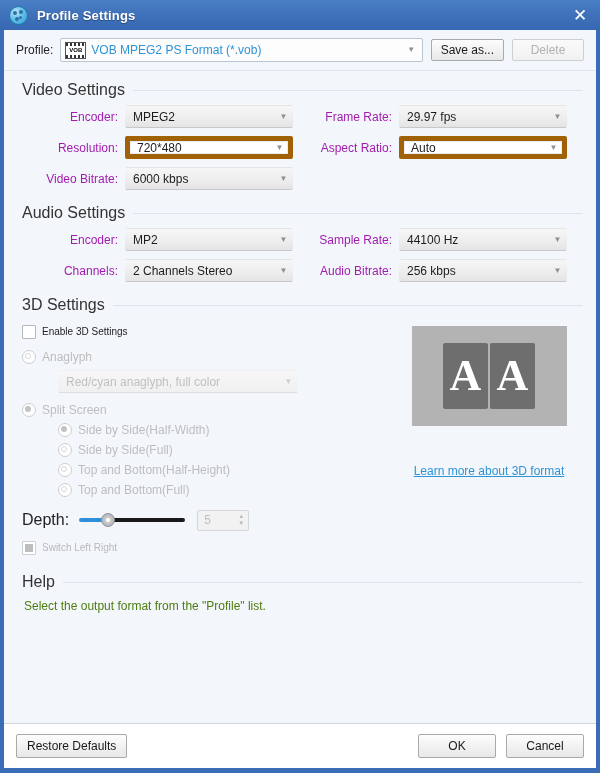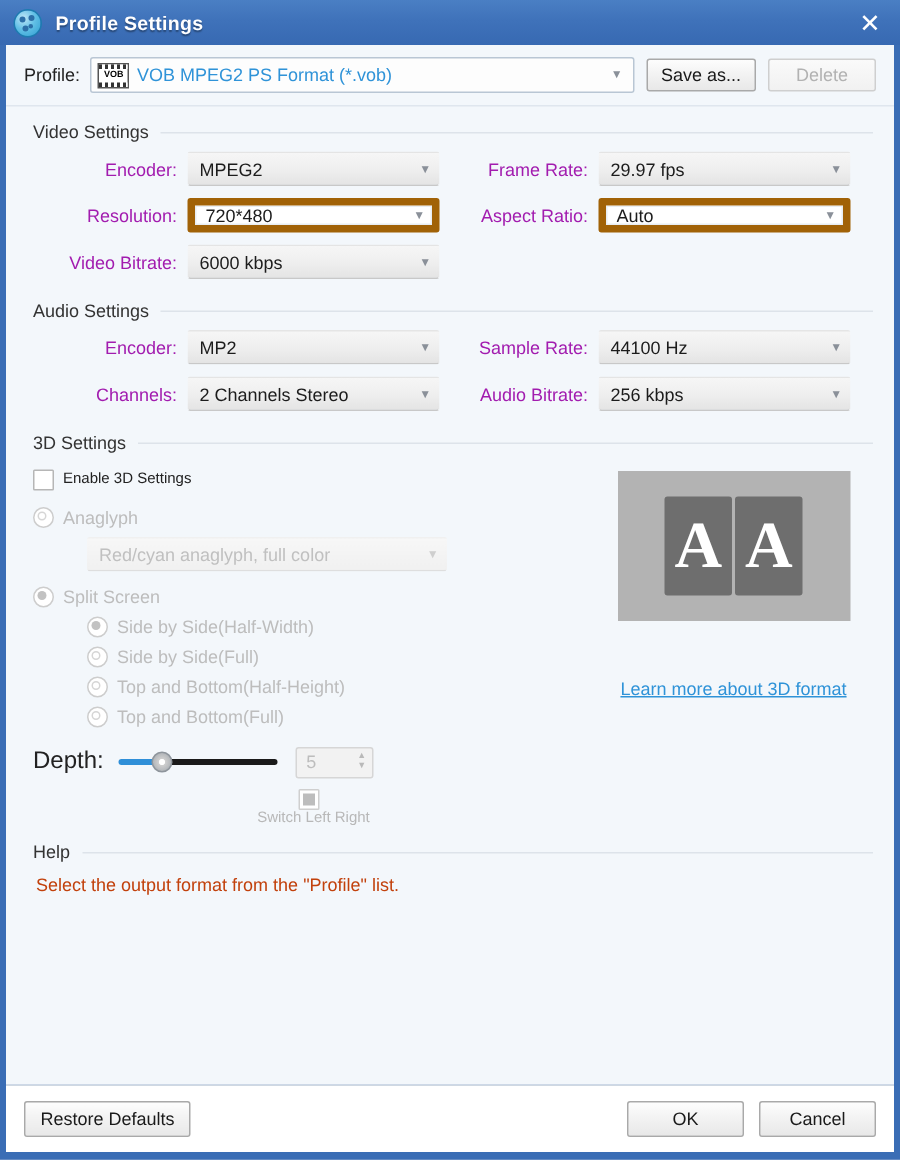--- a/index.html
+++ b/index.html
@@ -109,21 +109,21 @@
   .profile-row .btn{margin-left:8px;flex:0 0 auto;}
   
   .content{
     flex:1 1 auto;
     padding:10px 14px 0 14px;
     overflow:hidden;
     position:relative;
   }
   .section-head{
     display:flex;align-items:center;
-    font-size:12px;color:#333;
+    font-size:16px;color:#333;
     margin:0 0 6px 0;
     white-space:nowrap;
   }
   .section-head .lbl{padding-right:8px;padding-left:4px;}
   .section-head .rule{flex:1 1 auto;height:1px;background:#dde3ea;}
   .grid2{display:flex;}
   .col{width:50%;}
   .field{
     display:flex;align-items:center;
     height:23px;margin-bottom:8px;
@@ -240,21 +240,21 @@
     color:#fff;font-size:44px;font-weight:bold;line-height:1;
     font-family:"Liberation Serif","DejaVu Serif",serif;
     border-radius:2px;
   }
   .learn-link{
     margin-top:38px;font-size:12px;color:#2f93d8;
     text-decoration:underline;cursor:pointer;
   }
   
   .help-sec{margin-top:10px;}
-  .help-text{font-size:12px;color:#c2410c;margin:8px 0 0 6px;}
+  .help-text{font-size:12px;color:#4d7c0f;margin:8px 0 0 6px;}
   
   .footer{
     flex:0 0 auto;height:44px;
     margin:0 4px 5px 4px;
     background:#ffffff;
     border-top:1px solid #cfd8e2;
     display:flex;align-items:center;
     padding:0 12px;
   }
   .footer .right{margin-left:auto;display:flex;gap:10px;align-items:center;}
@@ -431,21 +431,21 @@
             </div>
             <div class="spin">
               <span class="sval">5</span>
               <span class="sbtns">
                 <span>▲</span>
                   <span>▼</span>
               </span>
             </div>
           </div>
 
-          <div class="chk-row" style="margin-top:2px;flex-direction:column;">
+          <div class="chk-row" style="margin-top:2px;">
             <span class="cbox filled"></span>
             <span class="chk-label dim">Switch Left Right</span>
           </div>
 
         </div>
 
         <div class="threed-right">
           <div class="preview">
             <span class="half">A</span>
             <span class="half">A</span>

